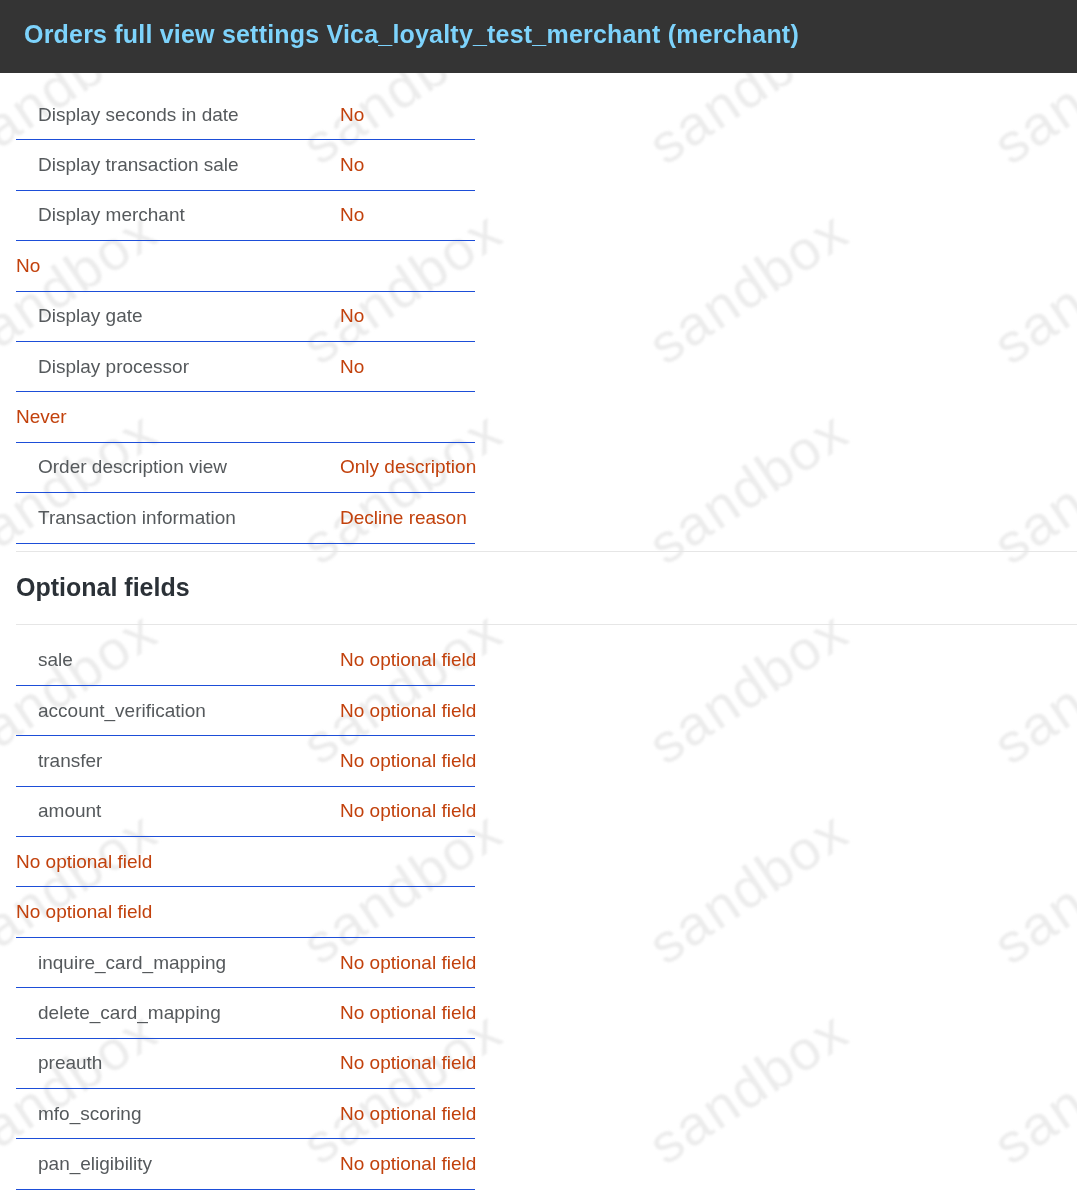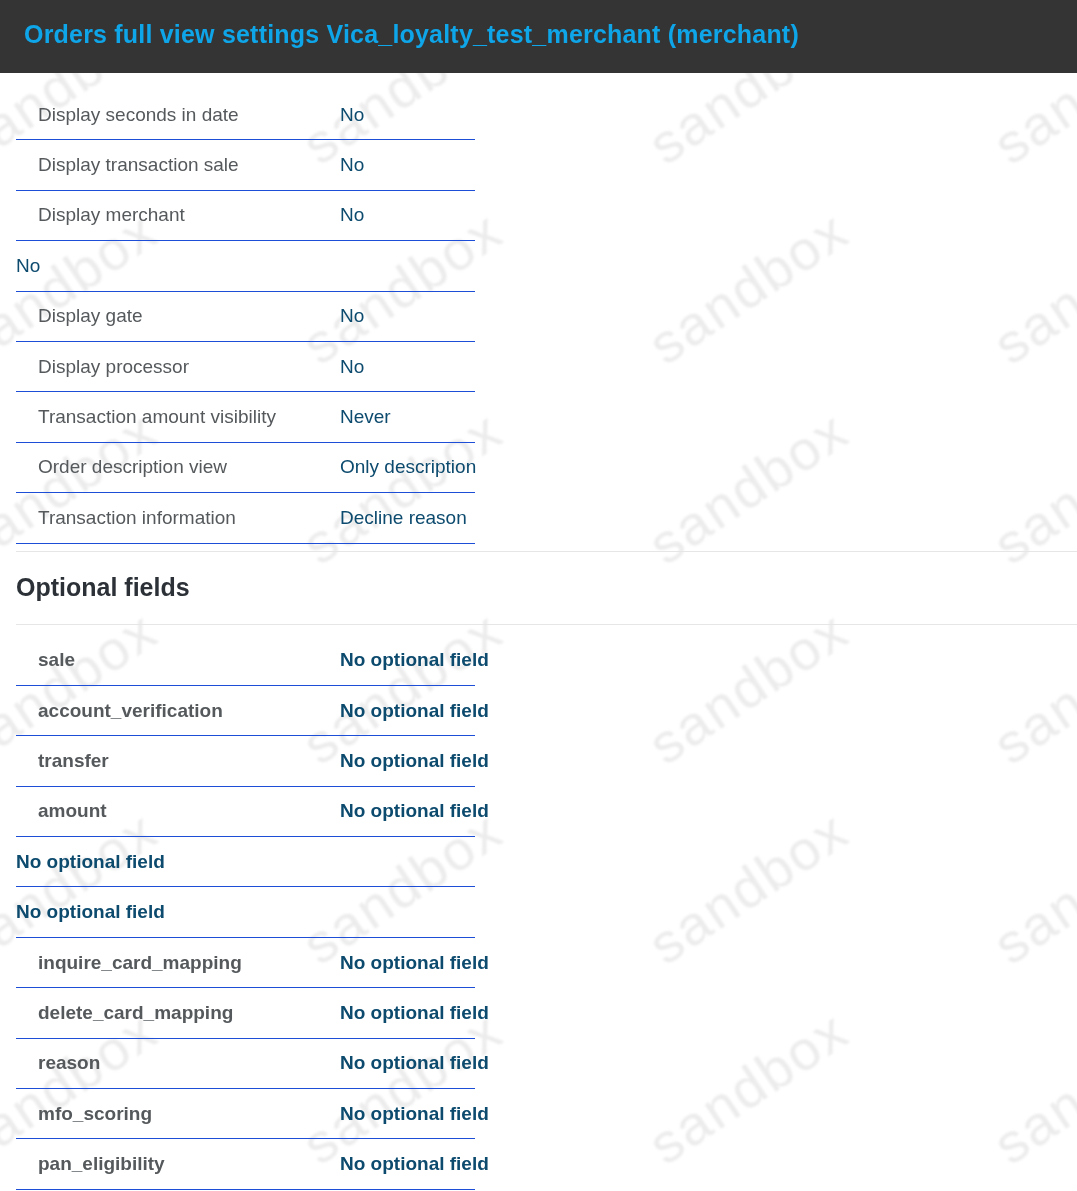--- a/index.html
+++ b/index.html
@@ -40,52 +40,51 @@
     z-index: 3;
     height: 73px;
     background: #343434;
     display: flex;
     align-items: center;
   }
   .topbar h1 {
     margin: 0 0 4px 24px;
     font-size: 25px;
     font-weight: 700;
-    color: #0ea5e9;
+    color: #7dd3fc;
     letter-spacing: 0.2px;
   }
 
   
   main {
     position: relative;
     z-index: 2;
   }
   .dlist {
     margin: 17px 0 0 16px;
     width: 459px;
   }
   .dlist.second {
     margin-top: 11px;
-    font-weight: bold;
   }
   .drow {
     height: 49.4px;
     border-bottom: 1px solid #1d4ed8;
     display: flex;
     align-items: center;
     font-size: 19px;
   }
   .dlabel {
     flex: 0 0 324px;
     padding-left: 22px;
     box-sizing: border-box;
     color: #55595c;
   }
   .dvalue {
-    color: #0c4a6e;
+    color: #c2410c;
     white-space: nowrap;
   }
   hr.full {
     border: 0;
     border-top: 1px solid #e6e6e6;
     margin: 7px 0 0 16px;
   }
   hr.full.below-heading {
     margin-top: 21px;
   }
@@ -156,21 +155,20 @@
     <span class="dlabel">Display gate</span>
     <span class="dvalue">No</span>
   </div>
 
   <div class="drow">
     <span class="dlabel">Display processor</span>
     <span class="dvalue">No</span>
   </div>
 
   <div class="drow">
-    <span class="dlabel">Transaction amount visibility</span>
     <span class="dvalue">Never</span>
   </div>
 
   <div class="drow">
     <span class="dlabel">Order description view</span>
     <span class="dvalue">Only description</span>
   </div>
 
   <div class="drow">
     <span class="dlabel">Transaction information</span>
@@ -217,21 +215,21 @@
     <span class="dlabel">inquire_card_mapping</span>
     <span class="dvalue">No optional field</span>
   </div>
 
   <div class="drow">
     <span class="dlabel">delete_card_mapping</span>
     <span class="dvalue">No optional field</span>
   </div>
 
   <div class="drow">
-    <span class="dlabel">reason</span>
+    <span class="dlabel">preauth</span>
     <span class="dvalue">No optional field</span>
   </div>
 
   <div class="drow">
     <span class="dlabel">mfo_scoring</span>
     <span class="dvalue">No optional field</span>
   </div>
 
   <div class="drow">
     <span class="dlabel">pan_eligibility</span>

